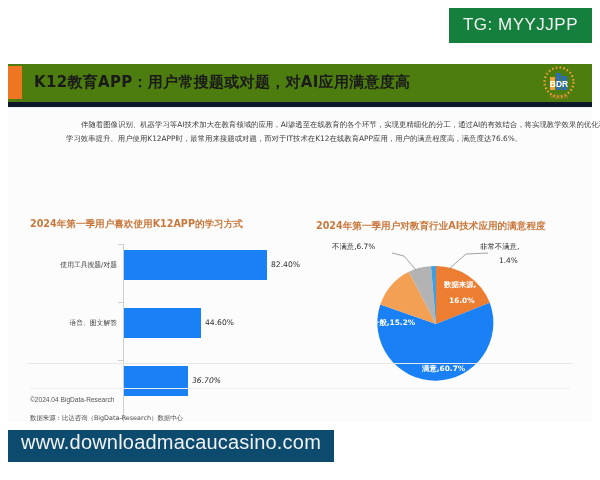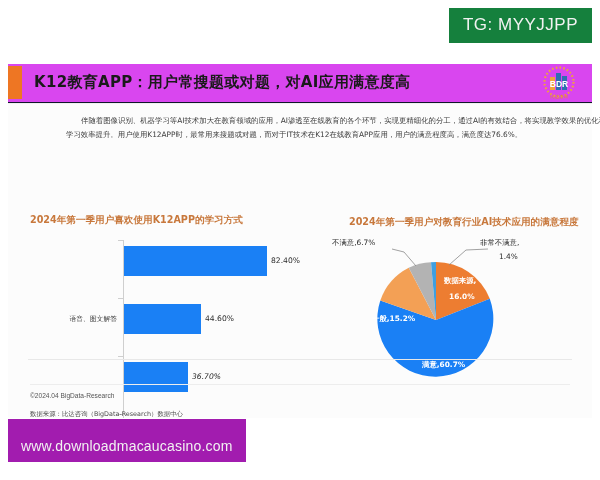--- a/index.html
+++ b/index.html
@@ -11,34 +11,34 @@
   }
   .tg-watermark{
     position:absolute;top:8px;right:8px;
     background:#15803d;color:#f2f2f2;
     font-size:17px;letter-spacing:.5px;
     padding:7px 14px 8px 14px;
     font-family:"Liberation Sans",sans-serif;
   }
   .url-watermark{
     position:absolute;left:8px;bottom:18px;
-    background:#a21caf;color:#f2f2f2;
-    font-size:14px;letter-spacing:.2px;
-    padding:19px 13px 8px 13px;
+    background:#0c4a6e;color:#f2f2f2;
+    font-size:20px;letter-spacing:.2px;
+    padding:1px 13px 8px 13px;
     font-family:"Liberation Sans",sans-serif;
   }
   .slide{
     position:absolute;left:8px;top:64px;
     width:584px;height:352px;
     background:#ffffff;
   }
   .slide-header{
     position:relative;height:38px;
-    border-bottom:1px solid #0f172a;
-    background:#d946ef;
+    border-bottom:5px solid #0f172a;
+    background:#4d7c0f;
   }
   .accent-square{
     position:absolute;left:0;top:2px;
     width:14px;height:33px;background:#ee7623;
   }
   .slide-title{
     position:absolute;left:26px;top:9px;
     font-size:15px;font-weight:bold;color:#1a1a1a;
     letter-spacing:.3px;
     font-family:"DejaVu Sans","Liberation Sans",sans-serif;
@@ -60,21 +60,21 @@
     font-family:"DejaVu Sans","Liberation Sans",sans-serif;
     margin-left:36px;
   }
   .chart-title{
     position:absolute;
     font-size:9.6px;font-weight:bold;color:#c8783c;
     white-space:nowrap;
     font-family:"DejaVu Sans","Liberation Sans",sans-serif;
   }
   #barTitle{left:22px;top:110px;}
-  #pieTitle{left:308px;top:112px;margin-left:33px;}
+  #pieTitle{left:308px;top:112px;}
 
   .bar-chart{position:absolute;left:22px;top:132px;width:266px;height:190px;}
   .bar-axis{
     position:absolute;left:93px;top:4px;width:1px;height:178px;
     background:#cfcfcf;
   }
   .bar-tick{position:absolute;left:88px;width:5px;height:1px;background:#cfcfcf;}
   .bar-row{position:absolute;left:0;width:266px;height:34px;}
   .bar-label{
     position:absolute;left:0;width:87px;text-align:right;
@@ -148,20 +148,21 @@
     <div class="chart-title" id="pieTitle">2024年第一季用户对教育行业AI技术应用的满意程度</div>
 
     <div class="bar-chart">
       <div class="bar-axis"></div>
       <div class="bar-tick" style="top:4px;"></div>
       <div class="bar-tick" style="top:62px;"></div>
       <div class="bar-tick" style="top:120px;"></div>
       <div class="bar-tick" style="top:178px;"></div>
 
       <div class="bar-row" style="top:8px;">
+        <div class="bar-label">使用工具搜题/对题</div>
         <div class="bar-rect" style="width:143px;"></div>
         <div class="bar-value" style="left:241px;">82.40%</div>
       </div>
 
       <div class="bar-row" style="top:66px;">
         <div class="bar-label">语音、图文解答</div>
         <div class="bar-rect" style="width:77px;"></div>
         <div class="bar-value" style="left:175px;">44.60%</div>
       </div>
 

